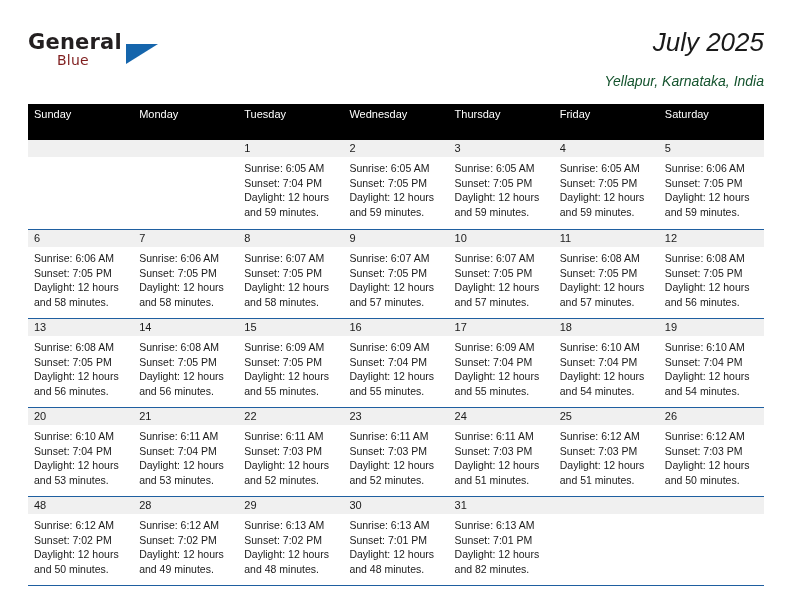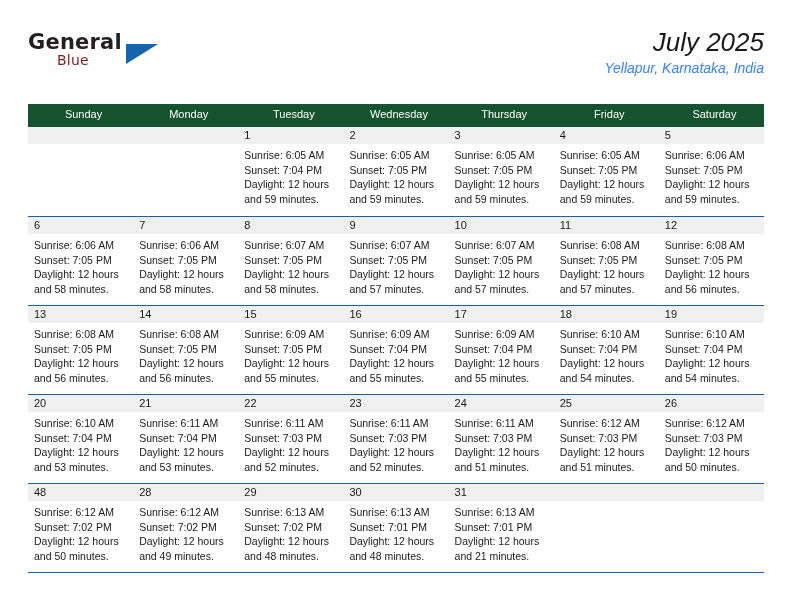--- a/index.html
+++ b/index.html
@@ -75,41 +75,40 @@
   }
   .cal-title {
     font-size: 26px;
     font-weight: 400;
     color: #1a1a1a;
     line-height: 32px;
     font-family: "Liberation Sans", sans-serif;
     white-space: nowrap;
   }
   .cal-subtitle {
-    margin-top: 2px;
+    margin-top: 15px;
     font-size: 14px;
     font-weight: 400;
-    color: #3b82f6;
+    color: #14532d;
     line-height: 17px;
     font-family: "Liberation Sans", sans-serif;
     white-space: nowrap;
   }
 
   
   .calendar {
     position: absolute;
     left: 28px;
     top: 104px;
     width: 736px;
   }
   .weekday-row {
     display: flex;
-    background: #14532d;
-    height: 23px;
-    text-align: center;
+    background: #000000;
+    height: 36px;
   }
   .weekday-cell {
     flex: 1 1 0;
     color: #ffffff;
     font-size: 11px;
     line-height: 21px;
     padding-left: 6px;
     box-sizing: border-box;
     font-family: "Liberation Sans", sans-serif;
     white-space: nowrap;
@@ -473,21 +472,21 @@
               <div>Daylight: 12 hours</div>
               <div>and 48 minutes.</div>
             </div>
           </div>
           <div class="day-cell">
             <div class="day-number-band">31</div>
             <div class="day-info">
               <div>Sunrise: 6:13 AM</div>
               <div>Sunset: 7:01 PM</div>
               <div>Daylight: 12 hours</div>
-              <div>and 21 minutes.</div>
+              <div>and 82 minutes.</div>
             </div>
           </div>
           <div class="day-cell empty">
             <div class="day-number-band"></div>
           </div>
           <div class="day-cell empty">
             <div class="day-number-band"></div>
           </div>
         </div>
       </div>

